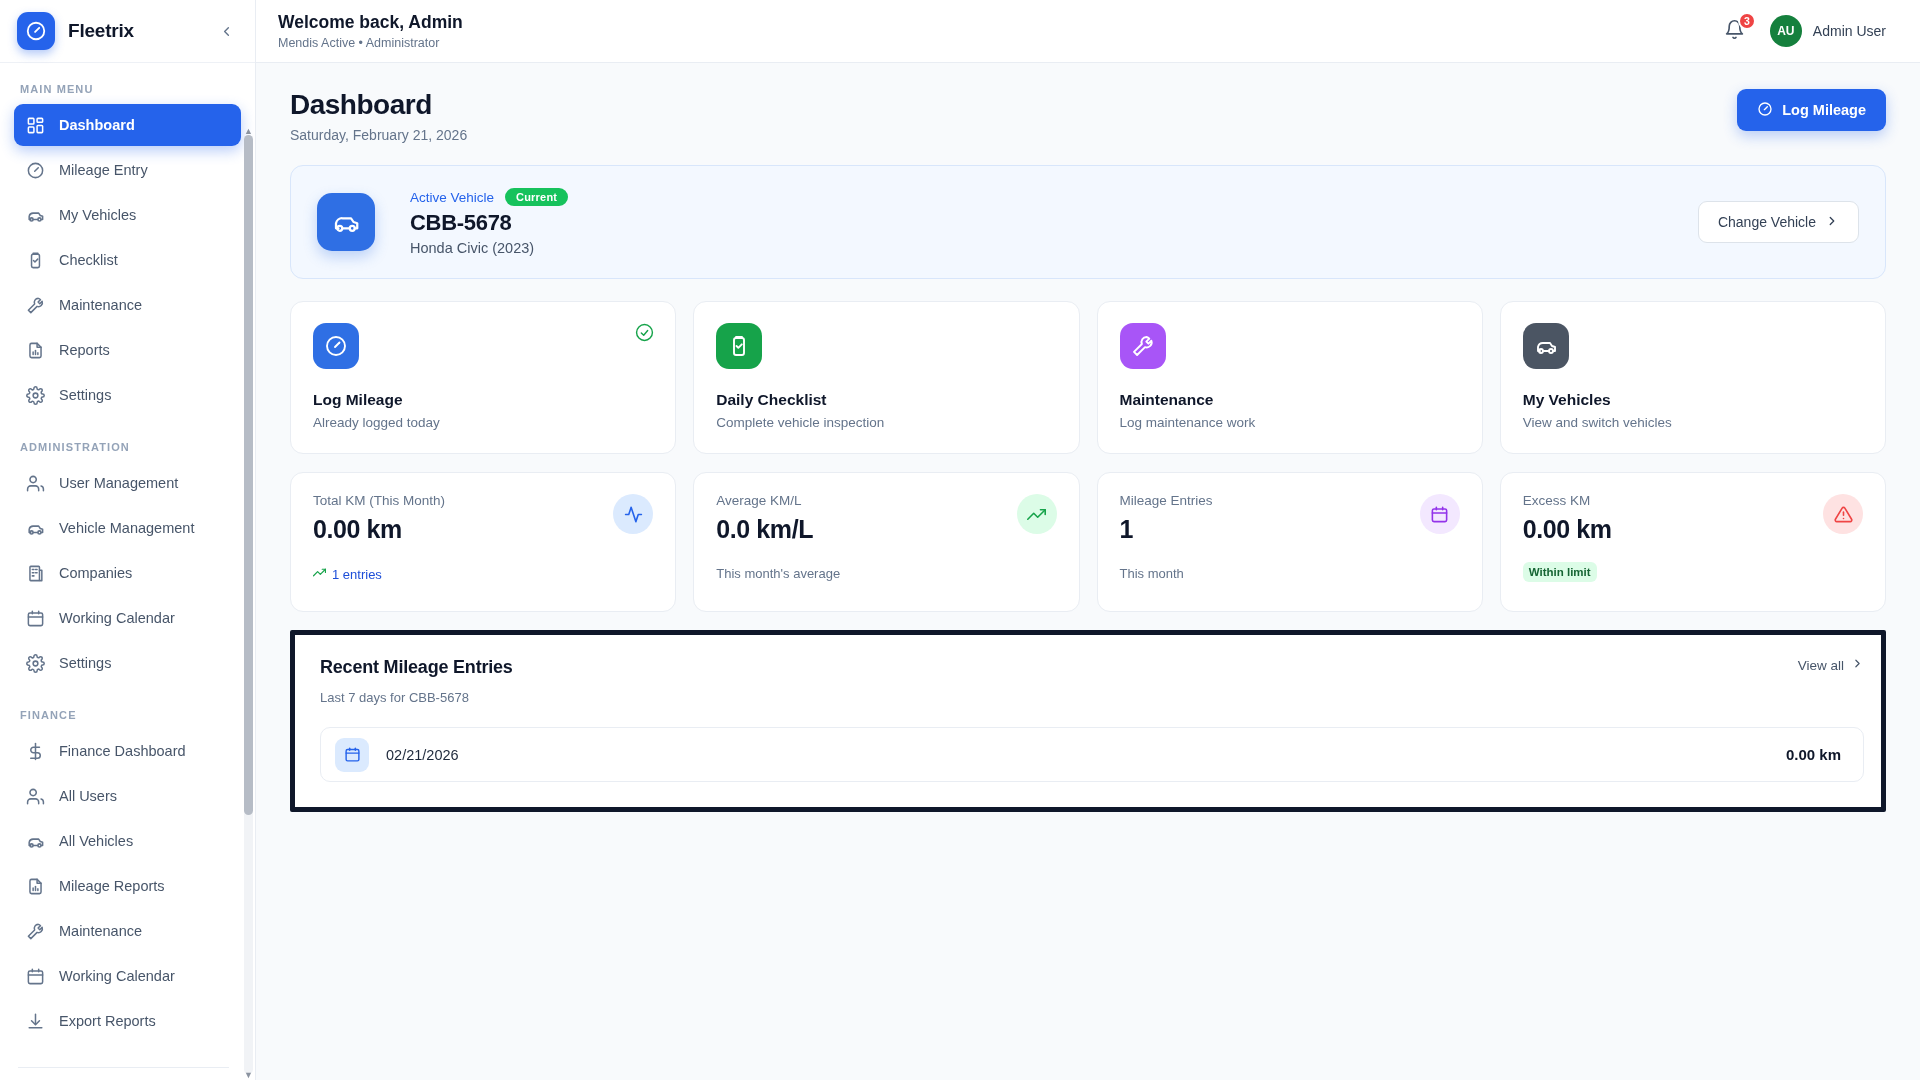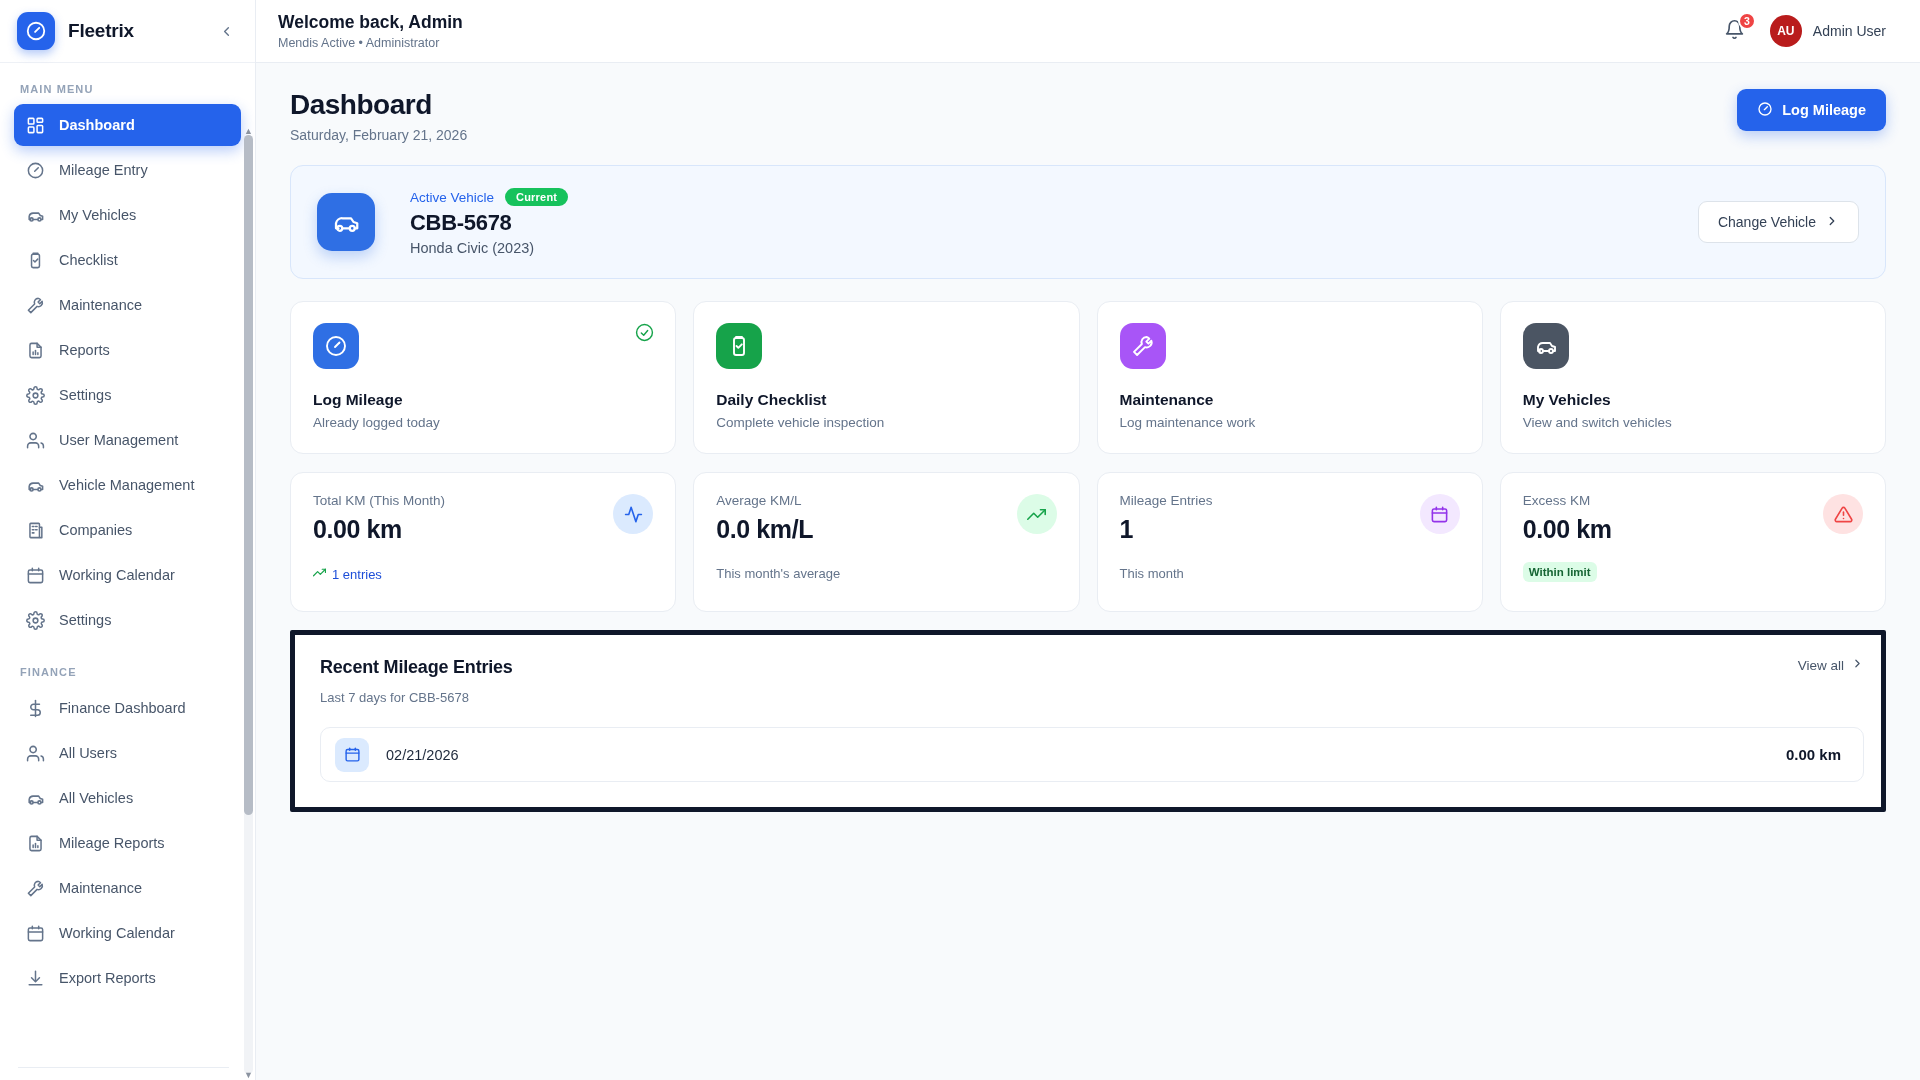--- a/index.html
+++ b/index.html
@@ -77,21 +77,21 @@
   .topbar-right { display: flex; align-items: center; gap: 22px; }
   .bell-wrap { position: relative; width: 24px; height: 24px; cursor: pointer; color:#475569; }
   .bell-badge {
     position: absolute; top: -7px; right: -8px; min-width: 18px; height: 18px;
     background: #ef4444; color: #fff; border-radius: 9px; font-size: 10.5px; font-weight: 700;
     display: flex; align-items: center; justify-content: center; padding: 0 4px;
     border: 2px solid #fff;
   }
   .user-chip { display: flex; align-items: center; gap: 11px; cursor: pointer; }
   .avatar {
-    width: 32px; height: 32px; border-radius: 50%; background: #b91c1c; color: #fff;
+    width: 32px; height: 32px; border-radius: 50%; background: #15803d; color: #fff;
     font-size: 12px; font-weight: 700; display: flex; align-items: center; justify-content: center;
   }
   .user-name { font-size: 14px; color: #334155; font-weight: 500; }
 
   .content { flex: 1; padding: 26px 34px 0 34px; overflow: hidden; }
 
   .page-head { display: flex; align-items: flex-start; justify-content: space-between; margin-bottom: 22px; }
   .page-title { font-size: 28px; font-weight: 700; color: #0f172a; letter-spacing: -.5px; }
   .page-date { font-size: 14px; color: #64748b; margin-top: 6px; }
   .btn-primary {
@@ -265,20 +265,21 @@
           </div>
           <div class="nav-item">
             <span class="ico">
               <svg width="19" height="19" viewBox="0 0 24 24" fill="none" stroke="currentColor" stroke-width="1.9" stroke-linecap="round" stroke-linejoin="round">
                 <circle cx="12" cy="12" r="3"></circle>
                 <path d="M19.4 15a1.6 1.6 0 0 0 .3 1.8l.1.1a2 2 0 1 1-2.8 2.8l-.1-.1a1.6 1.6 0 0 0-1.8-.3 1.6 1.6 0 0 0-1 1.5V21a2 2 0 1 1-4 0v-.1A1.6 1.6 0 0 0 9 19.4a1.6 1.6 0 0 0-1.8.3l-.1.1a2 2 0 1 1-2.8-2.8l.1-.1a1.6 1.6 0 0 0 .3-1.8 1.6 1.6 0 0 0-1.5-1H3a2 2 0 1 1 0-4h.1A1.6 1.6 0 0 0 4.6 9a1.6 1.6 0 0 0-.3-1.8l-.1-.1a2 2 0 1 1 2.8-2.8l.1.1a1.6 1.6 0 0 0 1.8.3H9a1.6 1.6 0 0 0 1-1.5V3a2 2 0 1 1 4 0v.1a1.6 1.6 0 0 0 1 1.5 1.6 1.6 0 0 0 1.8-.3l.1-.1a2 2 0 1 1 2.8 2.8l-.1.1a1.6 1.6 0 0 0-.3 1.8V9a1.6 1.6 0 0 0 1.5 1H21a2 2 0 1 1 0 4h-.1a1.6 1.6 0 0 0-1.5 1z"></path>
               </svg>
             </span>
             <span>Settings</span>
           </div>
+          <div class="nav-section">ADMINISTRATION</div>
           <div class="nav-item">
             <span class="ico">
               <svg width="19" height="19" viewBox="0 0 24 24" fill="none" stroke="currentColor" stroke-width="1.9" stroke-linecap="round" stroke-linejoin="round">
                 <path d="M16 21v-2a4 4 0 0 0-4-4H6a4 4 0 0 0-4 4v2"></path>
                 <circle cx="9" cy="7" r="4"></circle>
                 <path d="M22 21v-2a4 4 0 0 0-3-3.87"></path>
               </svg>
             </span>
             <span>User Management</span>
           </div>

